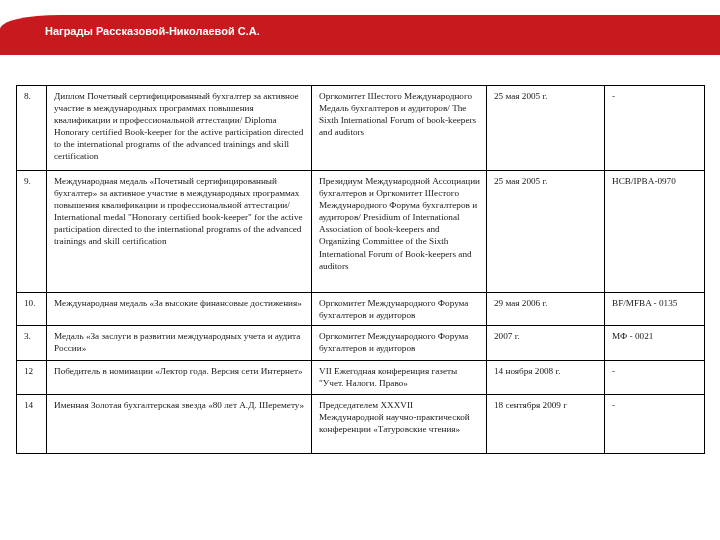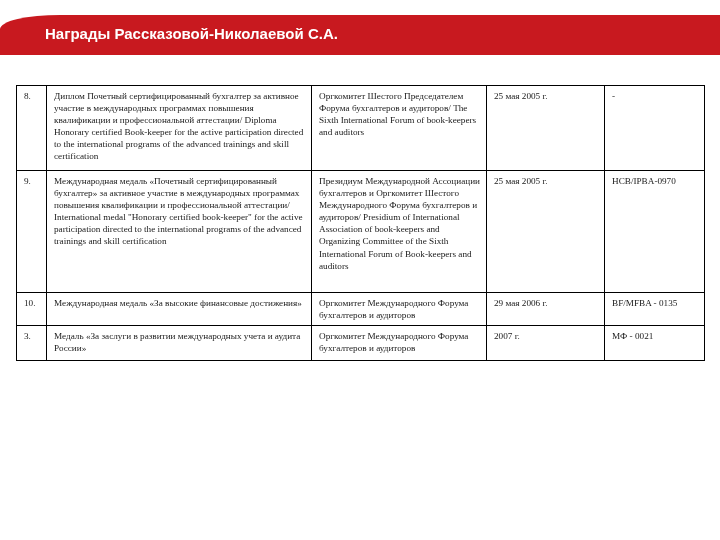--- a/index.html
+++ b/index.html
@@ -23,21 +23,21 @@
       background: #c8191f;
       border-top-left-radius: 60px 14px;
     }
     .banner-title {
       position: absolute;
       left: 45px;
       top: 10px;
       color: #ffffff;
       font-family: "Liberation Sans", sans-serif;
       font-weight: bold;
-      font-size: 15px;
+      font-size: 11px;
       letter-spacing: 0;
       white-space: nowrap;
     }
     table.awards {
       position: absolute;
       left: 16px;
       top: 85px;
       width: 688px;
       border-collapse: collapse;
       table-layout: fixed;
@@ -70,21 +70,21 @@
     <col class="c-num">
       <col class="c-name">
       <col class="c-org">
       <col class="c-date">
       <col class="c-code">
   </colgroup>
   <tbody>
     <tr style="height:85px">
       <td class="num">8.</td>
       <td>Диплом Почетный сертифицированный бухгалтер за активное участие в международных программах повышения квалификации и профессиональной аттестации/ Diploma Honorary certified Book-keeper for the active participation directed to the international programs of the advanced trainings and skill certification</td>
-      <td>Оргкомитет Шестого Председателем Форума бухгалтеров и аудиторов/ The Sixth International Forum of book-keepers and auditors</td>
+      <td>Оргкомитет Шестого Международного Медаль бухгалтеров и аудиторов/ The Sixth International Forum of book-keepers and auditors</td>
       <td>25 мая 2005 г.</td>
       <td>-</td>
     </tr>
     <tr style="height:122px">
       <td class="num">9.</td>
       <td>Международная медаль «Почетный сертифицированный бухгалтер» за активное участие в международных программах повышения квалификации и профессиональной аттестации/ International medal "Honorary certified book-keeper" for the active participation directed to the international programs of the advanced trainings and skill certification</td>
       <td>Президиум Международной Ассоциации бухгалтеров и Оргкомитет Шестого Международного Форума бухгалтеров и аудиторов/ Presidium of International Association of book-keepers and Organizing Committee of the Sixth International Forum of Book-keepers and auditors</td>
       <td>25 мая 2005 г.</td>
       <td>HCB/IPBA-0970</td>
     </tr>
@@ -95,14 +95,28 @@
       <td>29 мая 2006 г.</td>
       <td>BF/MFBA - 0135</td>
     </tr>
     <tr style="height:35px">
       <td class="num">3.</td>
       <td>Медаль «За заслуги в развитии международных учета и аудита России»</td>
       <td>Оргкомитет Международного Форума бухгалтеров и аудиторов</td>
       <td>2007 г.</td>
       <td>МФ - 0021</td>
     </tr>
+    <tr style="height:34px">
+      <td class="num">12</td>
+      <td>Победитель в номинации «Лектор года. Версия сети Интернет»</td>
+      <td>VII Ежегодная конференция газеты "Учет. Налоги. Право»</td>
+      <td>14 ноября 2008 г.</td>
+      <td>-</td>
+    </tr>
+    <tr style="height:59px">
+      <td class="num">14</td>
+      <td>Именная Золотая бухгалтерская звезда «80 лет А.Д. Шеремету»</td>
+      <td>Председателем XXXVII Международной научно-практической конференции «Татуровские чтения»</td>
+      <td>18 сентября 2009 г</td>
+      <td>-</td>
+    </tr>
   </tbody>
 </table>
 
 </body></html>

